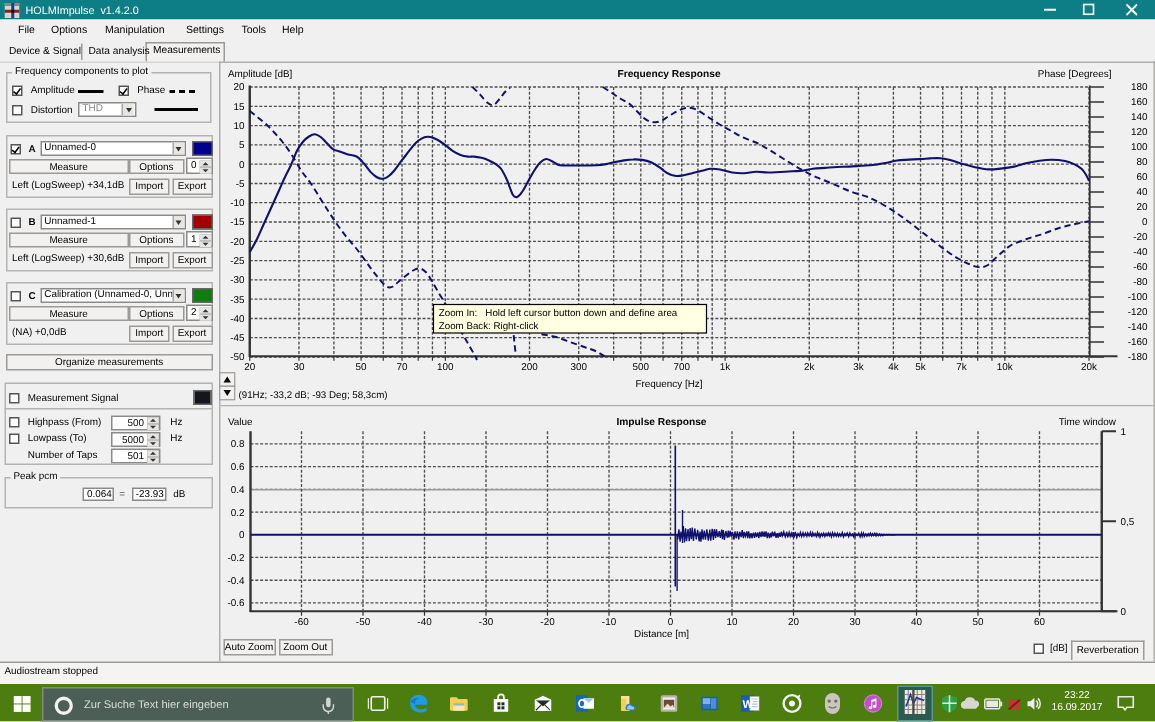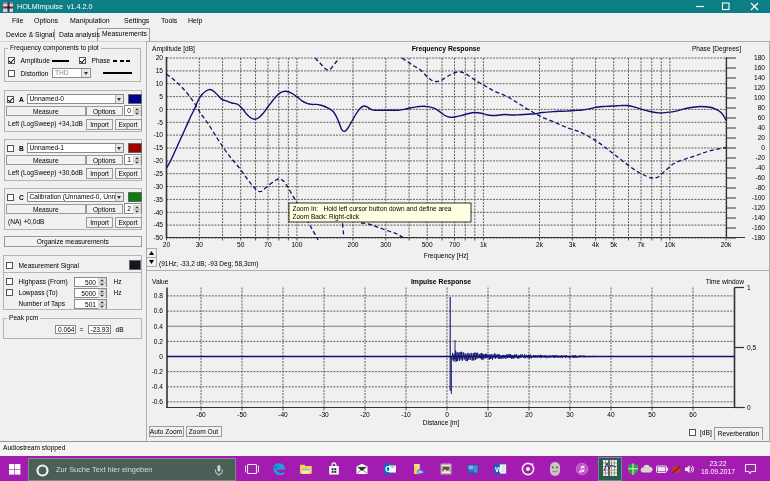--- a/index.html
+++ b/index.html
@@ -424,21 +424,21 @@
 <text x="441" y="424.5" font-size="6.6" text-anchor="middle">Distance [m]</text>
 </svg>
 <div class="btn" style="left:148.5px;top:426px;width:35px;height:11px;line-height:10.5px;">Auto Zoom</div>
 <div class="btn" style="left:185.5px;top:426px;width:36px;height:11px;line-height:10.5px;">Zoom Out</div>
 <div class="cb" style="left:689px;top:428.5px;"></div>
 <div class="lab" style="left:700px;top:429px;">[dB]</div>
 <div class="btn" style="left:714px;top:426.5px;width:49px;height:13px;line-height:12px;border-bottom:none;">Reverberation</div>
 <div class="ab" style="left:0;top:441px;width:770px;height:15px;background:#f4f4f3;border-top:1px solid #9a9a9a;">
 <div class="ab" style="left:3px;top:2px;font-size:6.6px;">Audiostream stopped</div>
 </div>
-<div class="ab" style="left:0;top:456px;width:770px;height:25px;background:#a21caf;">
+<div class="ab" style="left:0;top:456px;width:770px;height:25px;background:#4d7c0f;">
 <svg class="ab" style="left:9px;top:8px;" width="12" height="11">
       <rect x="0" y="0" width="5.4" height="5" fill="#fff"></rect>
       <rect x="6" y="0" width="5.4" height="5" fill="#fff"></rect>
       <rect x="0" y="5.6" width="5.4" height="5" fill="#fff"></rect>
       <rect x="6" y="5.6" width="5.4" height="5" fill="#fff"></rect>
     </svg>
 <div class="ab" style="left:28px;top:2px;width:208px;height:23px;background:#4c5f57;border:1px solid #7e8c86;">
 <svg class="ab" style="left:7px;top:5px;" width="13" height="13">
         <circle cx="6.5" cy="6.5" r="5" fill="none" stroke="#f2f2f2" stroke-width="2.2"></circle>
       </svg>

